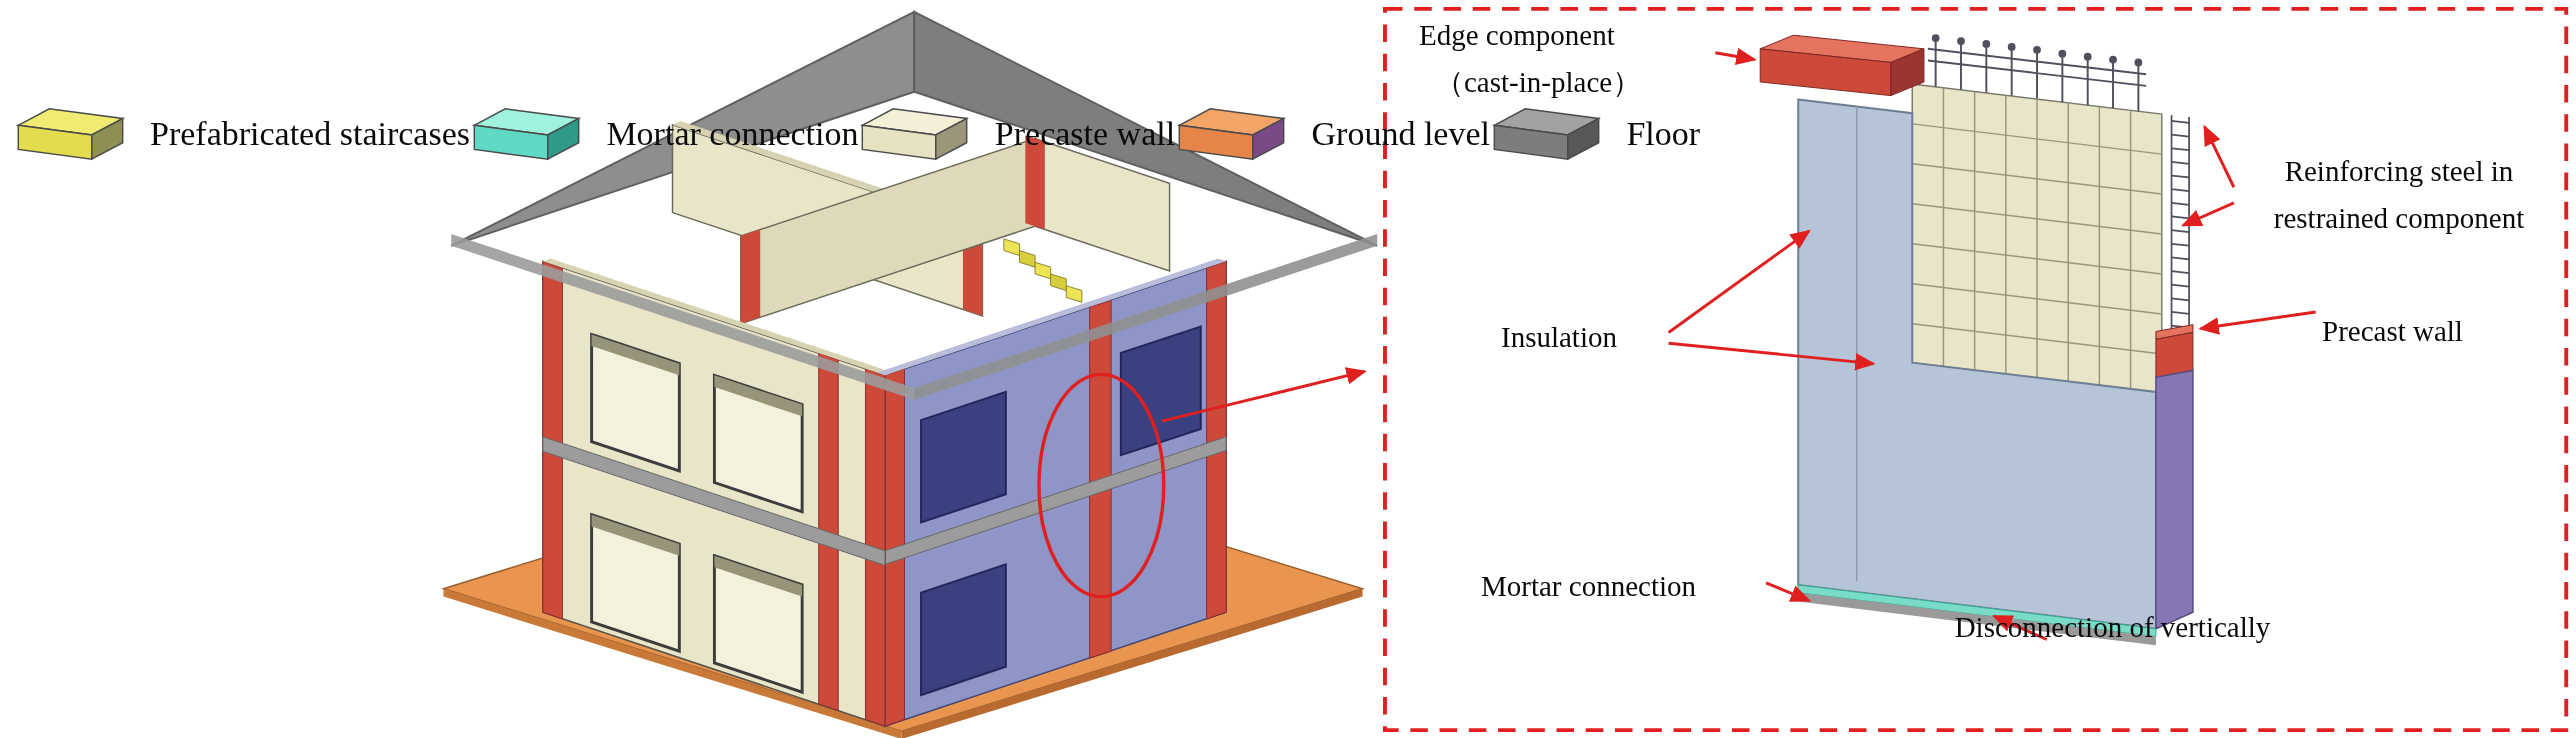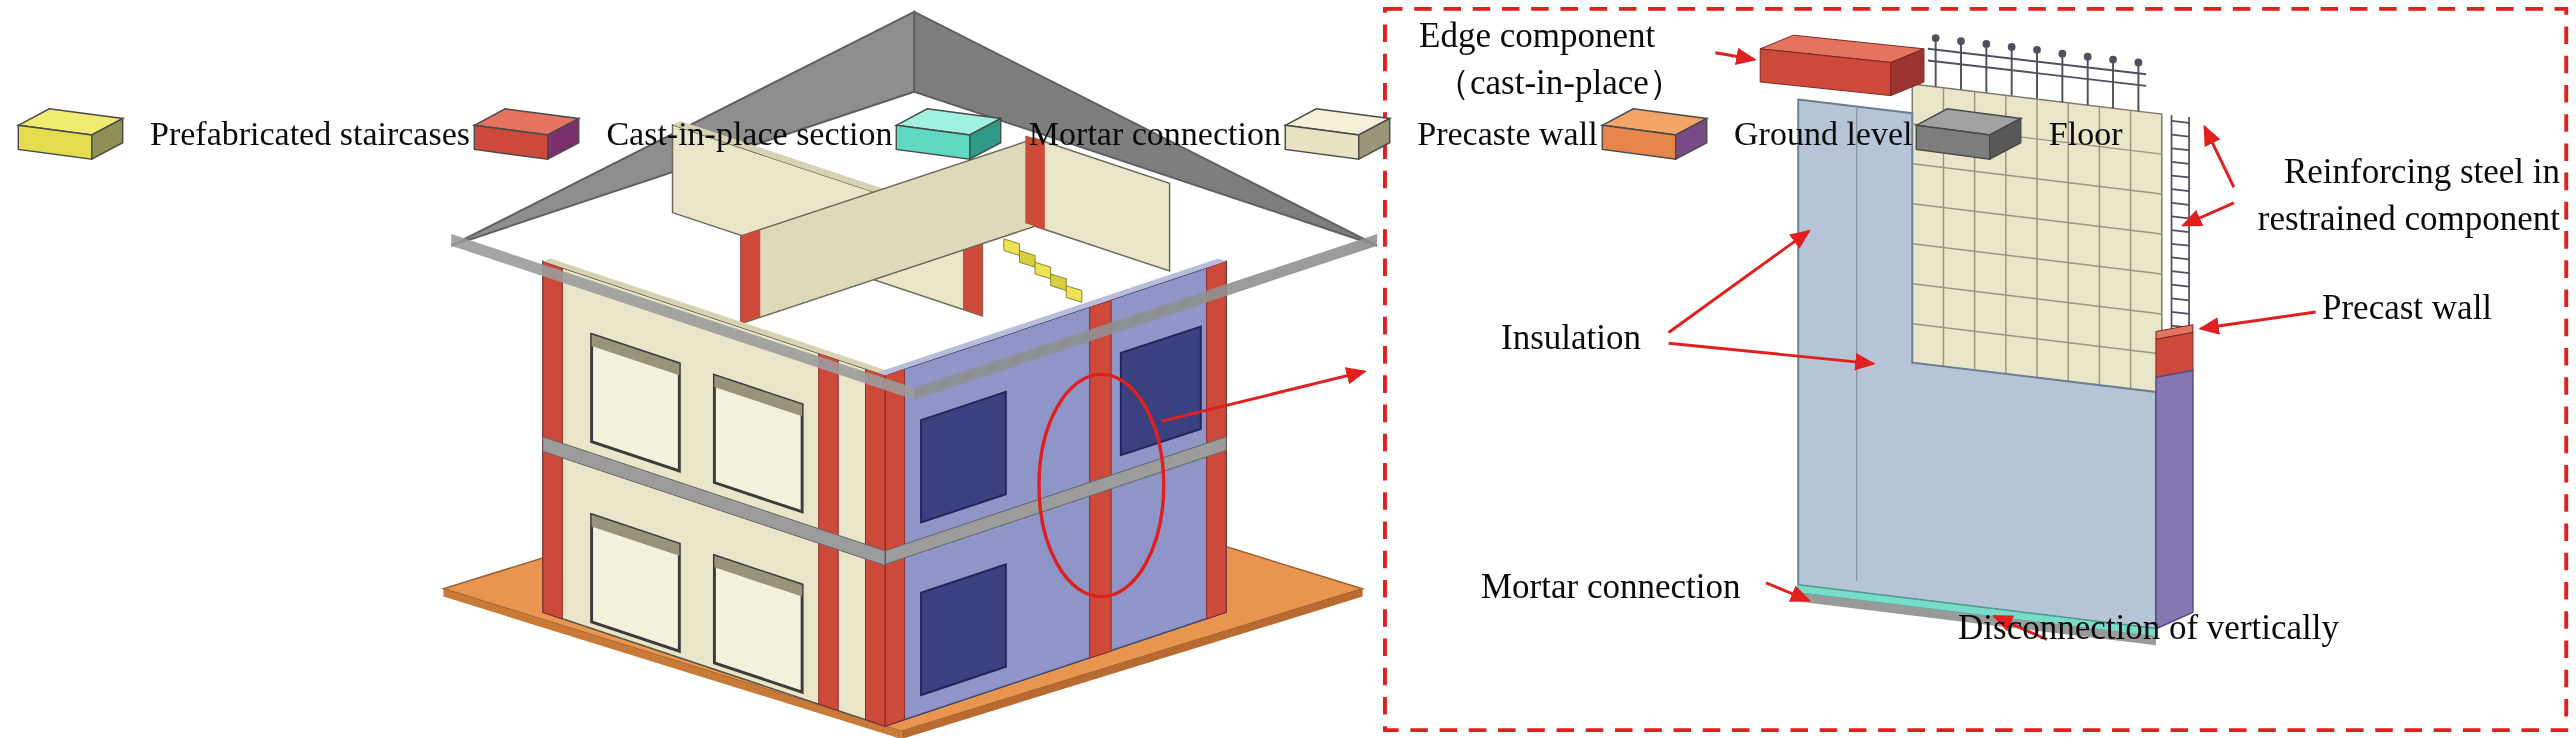--- a/index.html
+++ b/index.html
@@ -3,45 +3,37 @@
 <meta charset="utf-8">
 <style>
   *{margin:0;padding:0;box-sizing:border-box}
   html,body{width:2576px;height:739px}
   body{background:#ffffff;font-family:"Liberation Serif",serif;position:relative;overflow:hidden;color:#0a0a0a}
   .scene{position:absolute;left:0;top:0;z-index:1}
   .legend{position:absolute;left:13.6px;top:92px;z-index:3;display:flex;}
   .legend-row{display:flex;align-items:center;height:84px}
   .legend-row svg{flex:0 0 auto}
   .legend-label{font-size:34px;margin-left:23.4px;white-space:nowrap}
-  .lbl{position:absolute;z-index:3;font-size:35px;line-height:47px;white-space:nowrap}
-  .center{text-align:right}
+  .lbl{position:absolute;z-index:3;font-size:29px;line-height:47px;white-space:nowrap}
+  .center{text-align:center}
 </style>
 </head>
 <body>
 
 <div class="legend">
 
   <div class="legend-row">
     <svg width="113" height="58" viewBox="0 0 116 60">
       <polygon points="4,21 36,4 112,14 80,31" stroke="#4a4a4a" stroke-width="1.5" fill="#f0ec72"></polygon>
       <polygon points="4,21 80,31 80,56 4,46" stroke="#4a4a4a" stroke-width="1.5" fill="#e2dc4e"></polygon>
       <polygon points="80,31 112,14 112,39 80,56" stroke="#4a4a4a" stroke-width="1.5" fill="#8f8f55"></polygon>
     </svg>
     <span class="legend-label">Prefabricated staircases</span>
   </div>
 
-  <div class="legend-row">
-    <svg width="113" height="58" viewBox="0 0 116 60">
-      <polygon points="4,21 36,4 112,14 80,31" stroke="#4a4a4a" stroke-width="1.5" fill="#e4735f"></polygon>
-      <polygon points="4,21 80,31 80,56 4,46" stroke="#4a4a4a" stroke-width="1.5" fill="#cd4a3a"></polygon>
-      <polygon points="80,31 112,14 112,39 80,56" stroke="#4a4a4a" stroke-width="1.5" fill="#7c2f6d"></polygon>
-    </svg>
-    <span class="legend-label">Cast-in-place section</span>
-  </div>
 
   <div class="legend-row">
     <svg width="113" height="58" viewBox="0 0 116 60">
       <polygon points="4,21 36,4 112,14 80,31" stroke="#4a4a4a" stroke-width="1.5" fill="#9ef2de"></polygon>
       <polygon points="4,21 80,31 80,56 4,46" stroke="#4a4a4a" stroke-width="1.5" fill="#5fd9c3"></polygon>
       <polygon points="80,31 112,14 112,39 80,56" stroke="#4a4a4a" stroke-width="1.5" fill="#2f9a88"></polygon>
     </svg>
     <span class="legend-label">Mortar connection</span>
   </div>
 
@@ -253,21 +245,21 @@
 <div class="lbl" style="left:1419px;top:11.7px">
   <div>Edge component</div>
   <div style="margin-left:16px">（cast-in-place）</div>
 </div>
 
 <div class="lbl center" style="left:2238px;top:148px;width:322px">
   <div>Reinforcing steel in</div>
   <div>restrained component</div>
 </div>
 
-<div class="lbl" style="left:2322px;top:284px">Precast wall</div>
+<div class="lbl" style="left:2322px;top:308px">Precast wall</div>
 
 <div class="lbl" style="left:1501px;top:314px">Insulation</div>
 
 <div class="lbl" style="left:1481px;top:563px">Mortar connection</div>
 
 <div class="lbl center" style="left:1886px;top:604px;width:453px">
   <div>Disconnection of vertically</div>
 </div>
 
 

